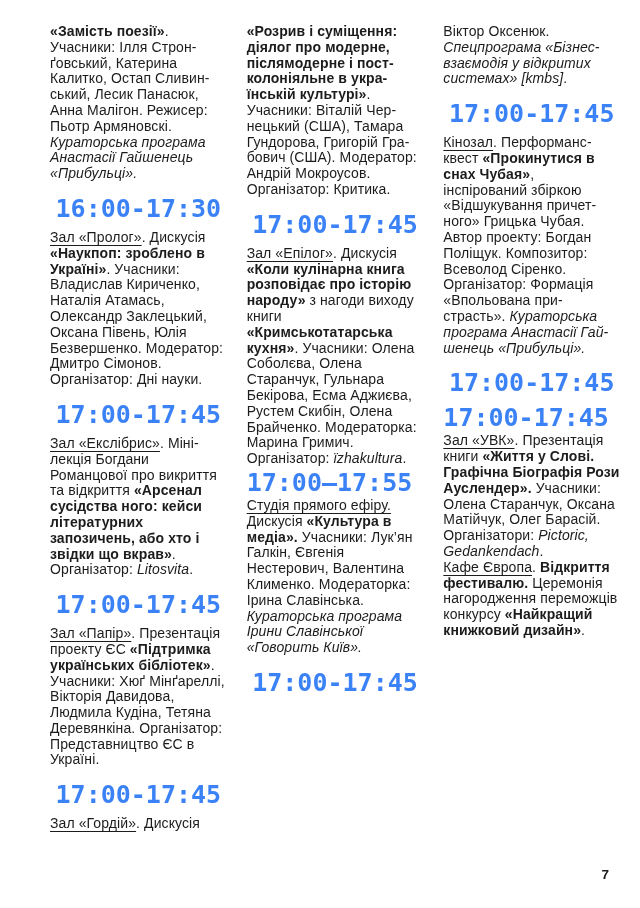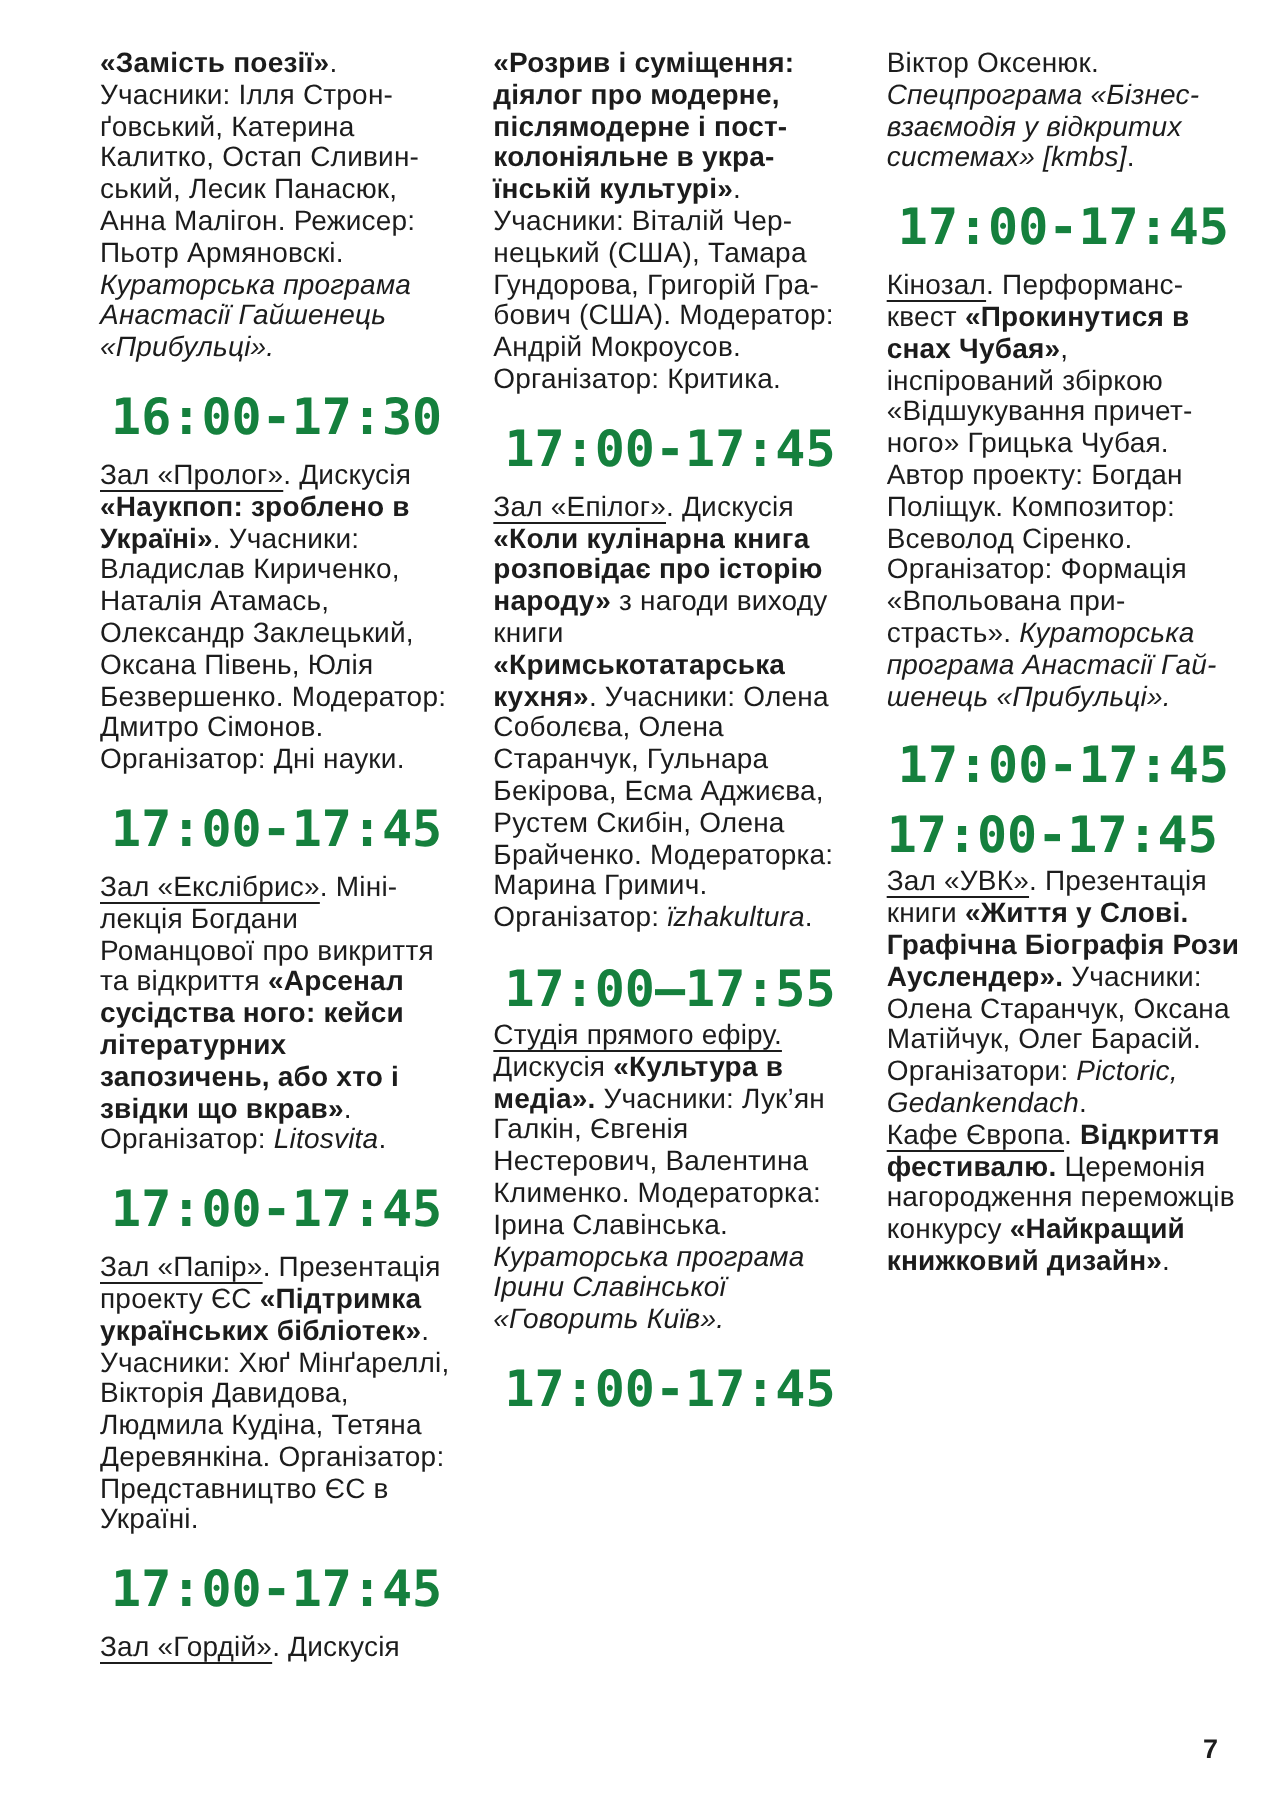--- a/index.html
+++ b/index.html
@@ -32,33 +32,33 @@
   .seg-u {
     text-decoration: underline;
     text-underline-offset: 2.5px;
     text-decoration-thickness: 1px;
   }
   .time {
     font-family: "DejaVu Sans Mono", monospace;
     font-weight: bold;
     font-size: 25px;
     line-height: 27px;
-    color: #15803d;
+    color: #3b82f6;
     text-align: center;
     margin: 13px 0 8px 0;
     white-space: nowrap;
   }
   .time.align-left {
     text-align: left;
     margin: 2px 0 2px 0;
   }
   .time.align-justify {
     display: flex;
-    justify-content: center;
-    margin: 14px 0 2px 0;
+    justify-content: flex-start;
+    margin: 2px 0 2px 0;
   }
   .pagenum {
     position: absolute;
     right: 31px;
     bottom: 26px;
     font-size: 13.5px;
     font-weight: bold;
     color: #1c1c1c;
   }
 </style>

